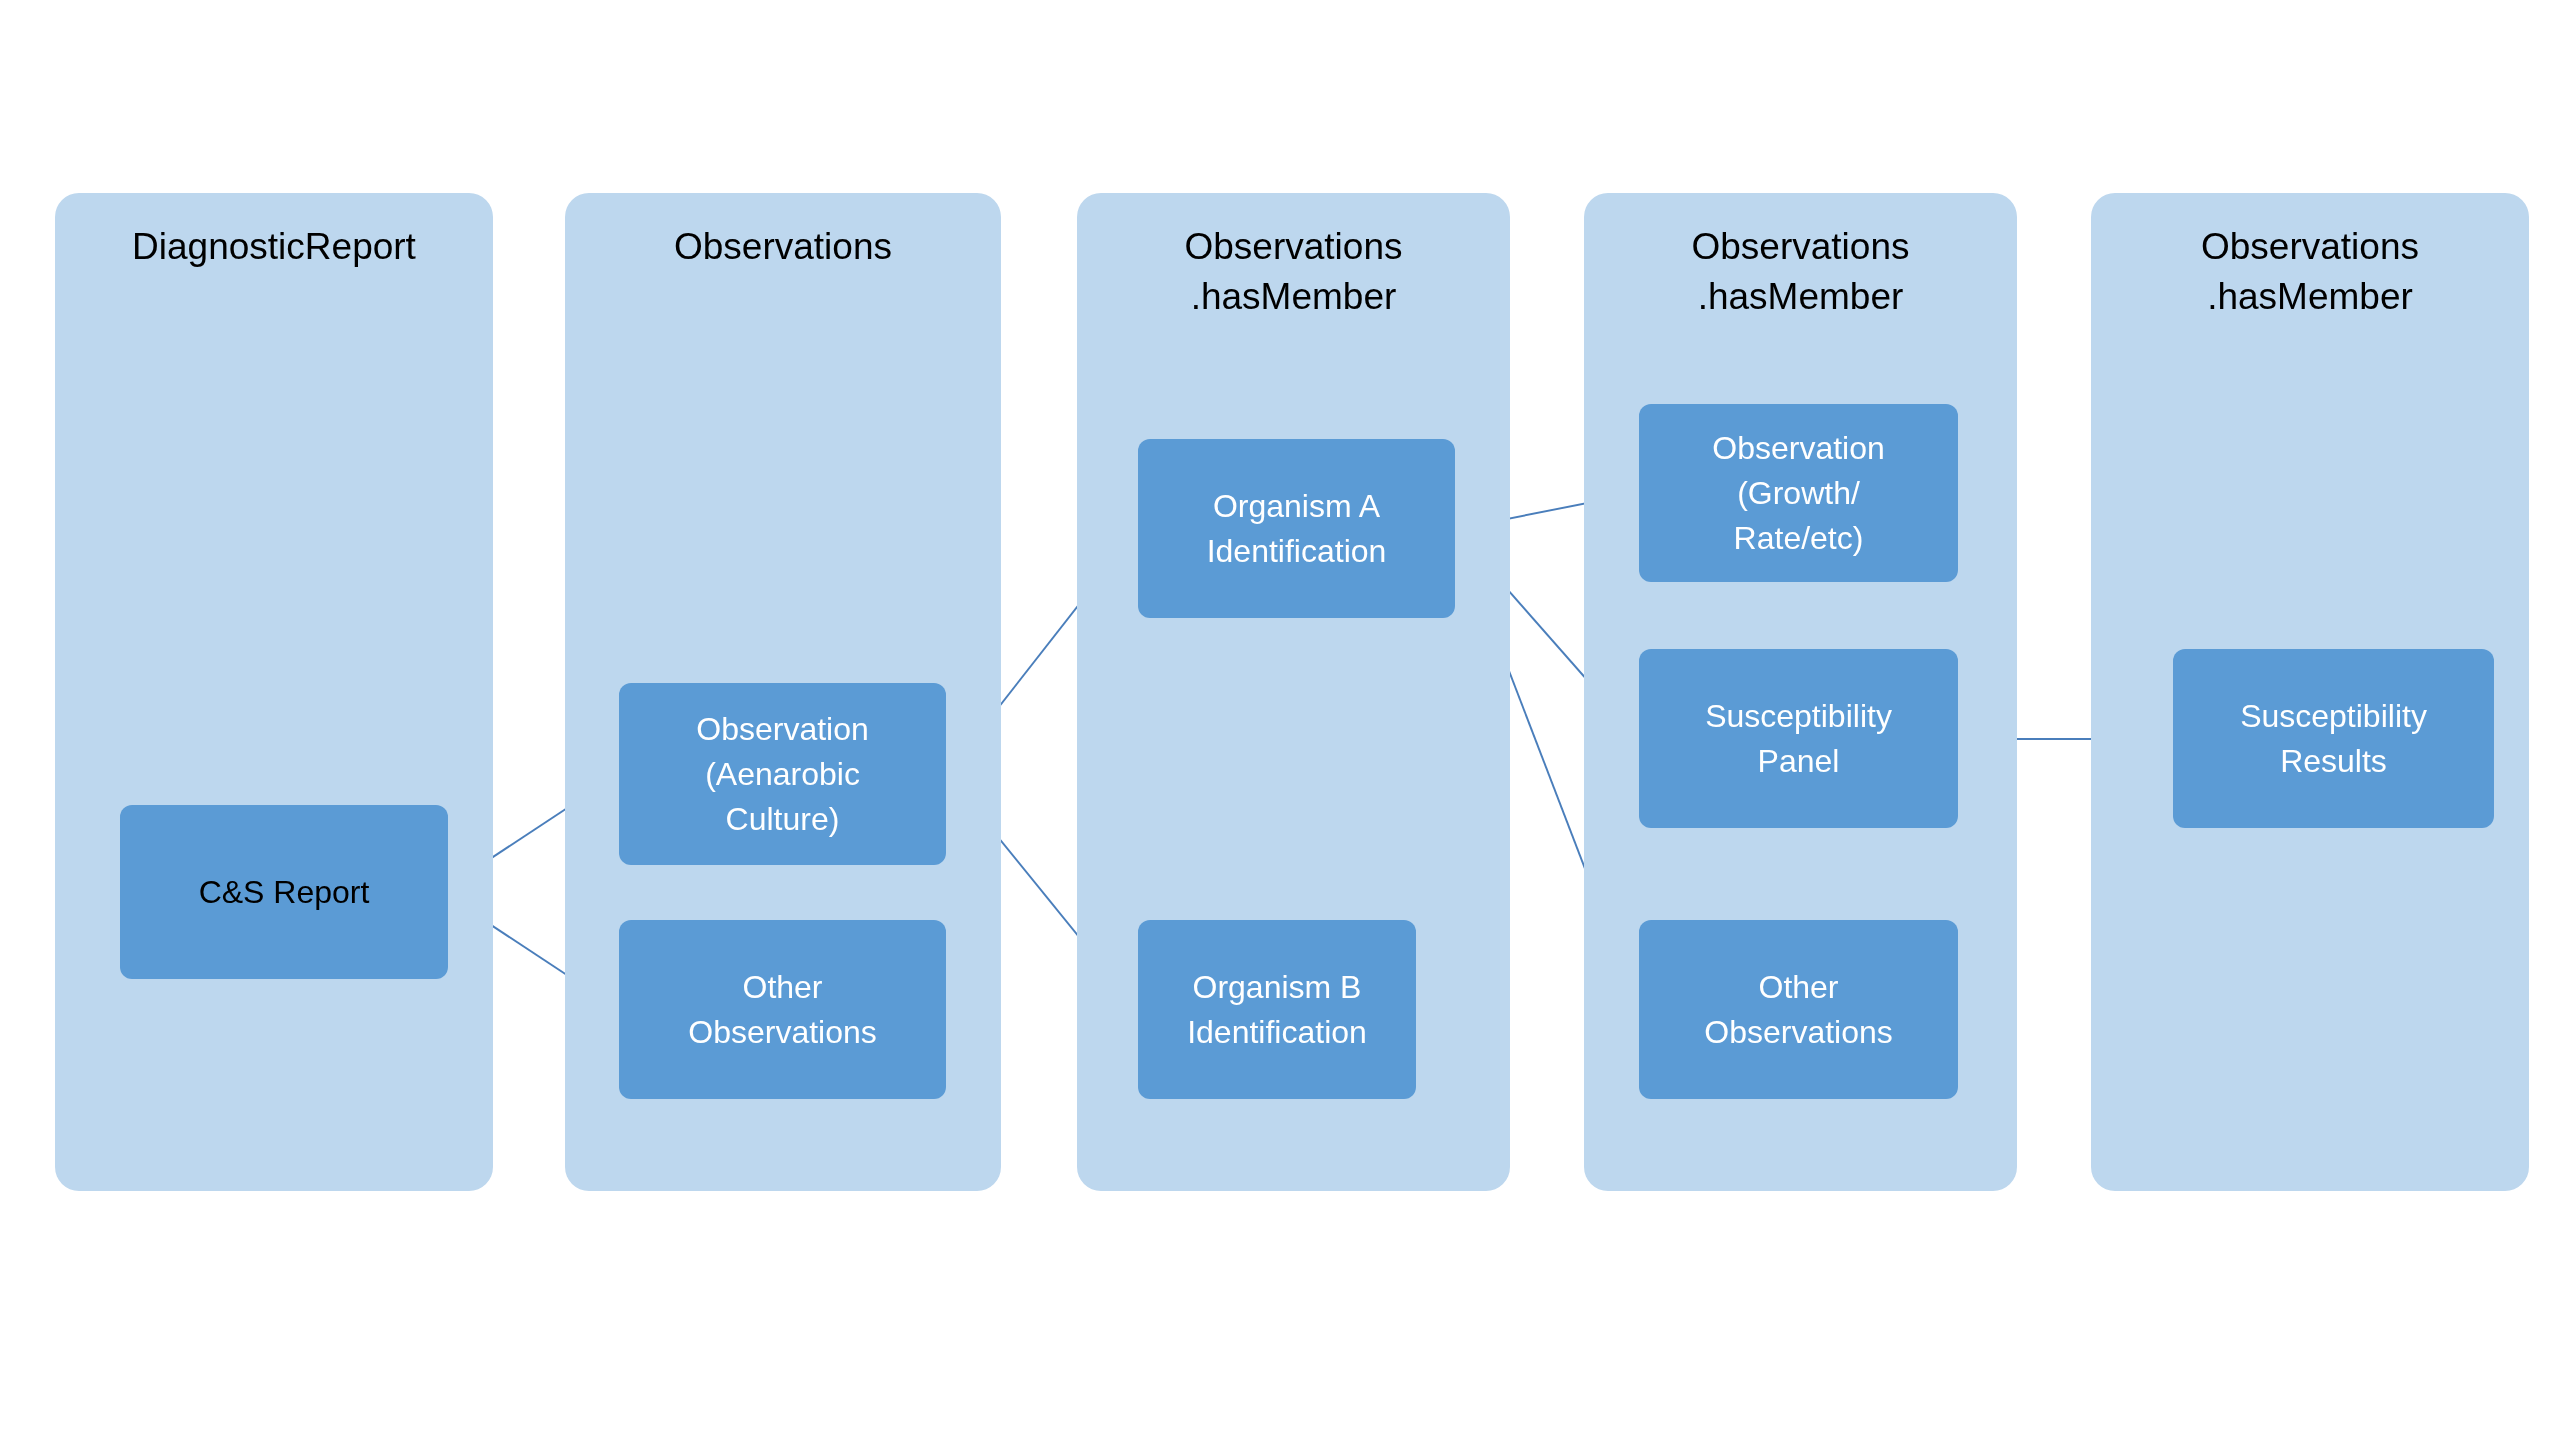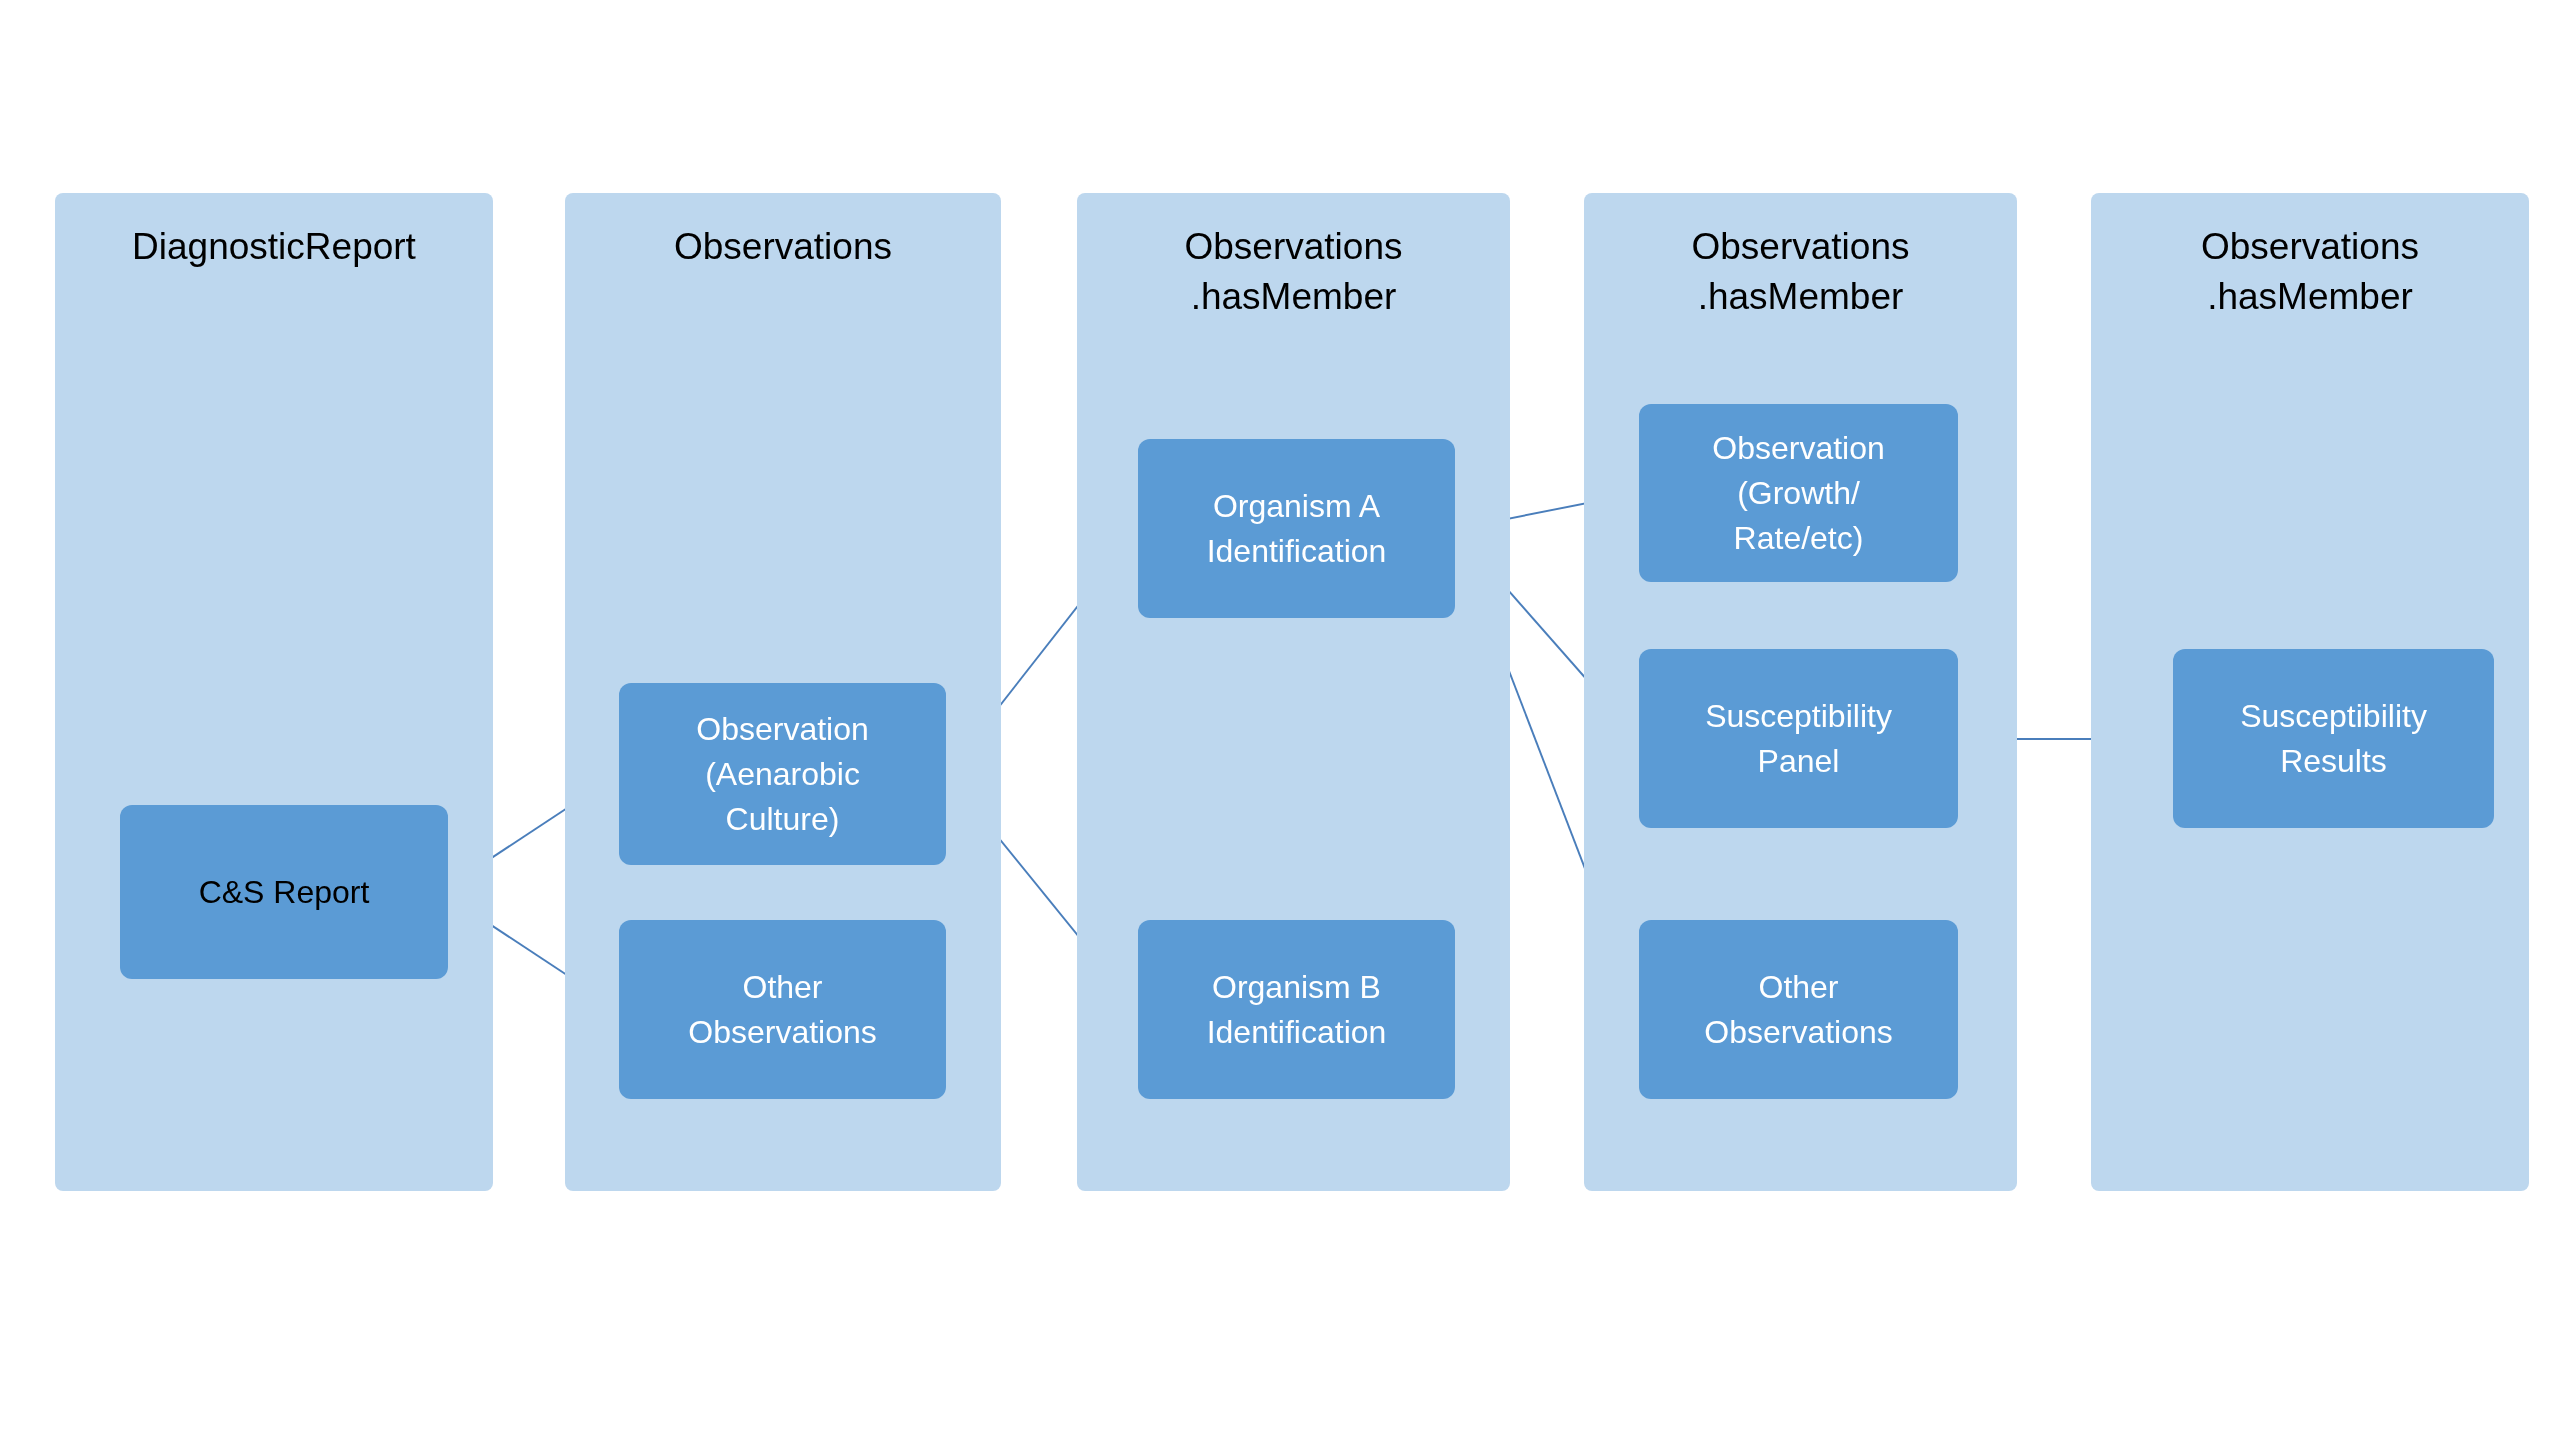--- a/index.html
+++ b/index.html
@@ -15,21 +15,21 @@
   }
   #canvas {
     position: relative;
     width: 2576px;
     height: 1449px;
     background: #ffffff;
   }
   .column {
     position: absolute;
     background: #BDD7EE;
-    border-radius: 8px;
+    border-radius: 24px;
     box-sizing: border-box;
   }
   .column-title {
     position: absolute;
     left: 0;
     right: 0;
     top: 29px;
     text-align: center;
     color: #000000;
     font-size: 37px;
@@ -87,21 +87,21 @@
 (Aenarobic
 Culture)</span></div>
       <div class="node" style="left: 619px; top: 920px; width: 327px; height: 179px; background: rgb(91, 155, 213); color: rgb(255, 255, 255);"><span>Other
 Observations</span></div>
       <div class="column" style="left: 1077px; top: 193px; width: 433px; height: 998px; background: rgb(189, 215, 238);">
         <div class="column-title" style="color: rgb(0, 0, 0);">Observations
 .hasMember</div>
       </div>
       <div class="node" style="left: 1138px; top: 439px; width: 317px; height: 179px; background: rgb(91, 155, 213); color: rgb(255, 255, 255); align-items: center;"><span>Organism A
 Identification</span></div>
-      <div class="node" style="left: 1138px; top: 920px; width: 317px; height: 179px; background: rgb(91, 155, 213); color: rgb(255, 255, 255);"><span>Organism B
+      <div class="node" style="left: 1138px; top: 920px; width: 278px; height: 179px; background: rgb(91, 155, 213); color: rgb(255, 255, 255);"><span>Organism B
 Identification</span></div>
       <div class="column" style="left: 1584px; top: 193px; width: 433px; height: 998px; background: rgb(189, 215, 238);">
         <div class="column-title" style="color: rgb(0, 0, 0);">Observations
 .hasMember</div>
       </div>
       <div class="node" style="left: 1639px; top: 404px; width: 319px; height: 178px; background: rgb(91, 155, 213); color: rgb(255, 255, 255);"><span>Observation
 (Growth/
 Rate/etc)</span></div>
       <div class="node" style="left: 1639px; top: 649px; width: 319px; height: 179px; background: rgb(91, 155, 213); color: rgb(255, 255, 255);"><span>Susceptibility
 Panel</span></div>

